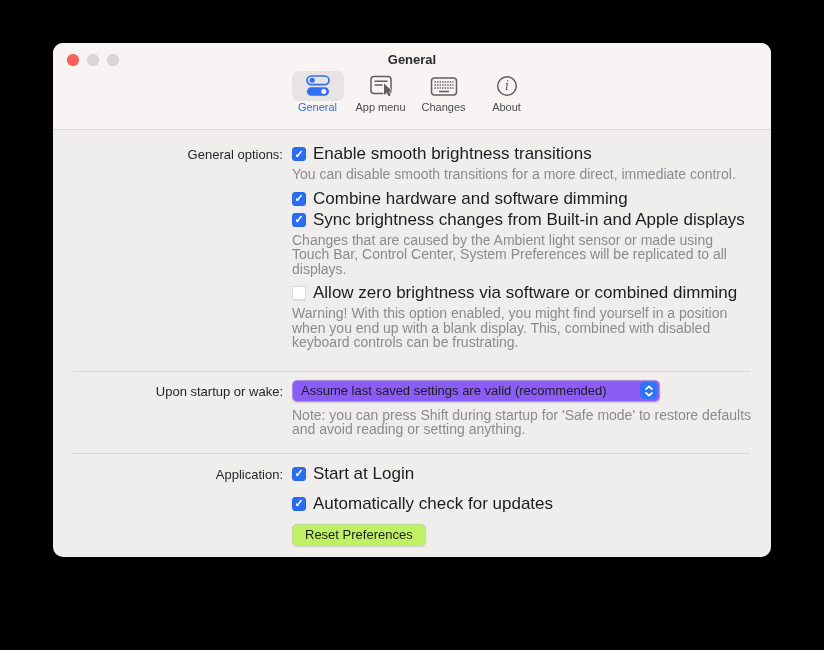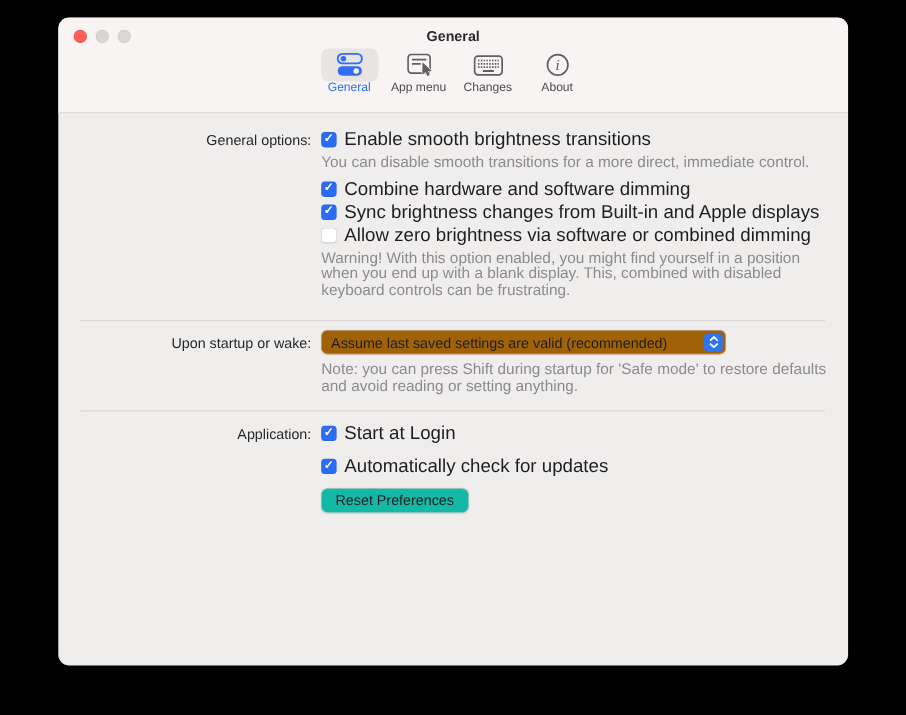--- a/index.html
+++ b/index.html
@@ -2,21 +2,21 @@
 <html><head>
 <meta charset="utf-8">
 <style>
   html,body{margin:0;padding:0;}
   body{
     width:824px;height:650px;background:#000;position:relative;overflow:hidden;
     font-family:"Liberation Sans", sans-serif;
     -webkit-font-smoothing:antialiased;
   }
   .window{
-    position:absolute;left:53px;top:16px;width:718px;height:589px;
+    position:absolute;left:53px;top:43px;width:718px;height:514px;
     border-radius:10px;overflow:hidden;background:#f0eeed;
     box-shadow:0 22px 55px rgba(0,0,0,.65), 0 0 0 1px rgba(0,0,0,.35);
   }
   
   .header{
     height:87px;background:#f7f4f3;border-bottom:1px solid #d8d5d4;
     position:relative;box-sizing:border-box;
   }
   .traffic{position:absolute;left:14px;top:11px;display:flex;gap:8px;}
   .tl{width:12px;height:12px;border-radius:50%;}
@@ -54,35 +54,35 @@
   .checkbox.checked .mark{display:block;}
   .cb-label{font-size:17px;color:#1d1d20;white-space:nowrap;text-align:right;}
   .help{
     font-size:14px;line-height:14.5px;color:#8b8a8d;max-width:462px;margin:0 0 9px 0;
   }
   .help.one{margin-bottom:9px;}
   .sep{border:none;border-top:1px solid #d9d6d5;margin:12px 21px 8px 20px;height:0;}
   .sep.s2{margin-top:7px;margin-bottom:12px;}
   
   .dropdown{
-    width:368px;height:22px;background:#a16207;border-radius:5.5px;box-sizing:border-box;
+    width:368px;height:22px;background:#8b5cf6;border-radius:5.5px;box-sizing:border-box;
     display:flex;align-items:center;padding:0 3px 0 9px;margin-bottom:6px;
     box-shadow:inset 0 0 0 .5px #c9c7c6, 0 .5px 1.5px rgba(0,0,0,.12);
   }
   .dd-value{font-size:13px;color:#1d1d20;flex:1;white-space:nowrap;overflow:hidden;}
   .dd-stepper{
     width:17px;height:17px;border-radius:4.5px;background:#2e74f6;flex:0 0 auto;
     display:flex;align-items:center;justify-content:center;
   }
   .note{margin-top:4px;}
   
   .app-row1{margin-bottom:14px;}
   .app-row2{margin-bottom:10px;}
   .reset-btn{
-    display:inline-block;background:#14b8a6;border:none;border-radius:5.5px;
+    display:inline-block;background:#bef264;border:none;border-radius:5.5px;
     font-family:"Liberation Sans", sans-serif;font-size:13px;color:#1d1d20;
     padding:3px 13px 4px 13px;margin-top:2px;
     box-shadow:inset 0 0 0 .5px #c9c7c6, 0 .5px 1.5px rgba(0,0,0,.12);
   }
 </style>
 </head>
 <body>
 
 <div class="window">
 
@@ -167,20 +167,21 @@
             </span>
           <span class="cb-label">Combine hardware and software dimming</span>
         </div>
 
         <div class="cb-row">
           <span class="checkbox checked">
               <span class="mark">✓</span>
             </span>
           <span class="cb-label">Sync brightness changes from Built-in and Apple displays</span>
         </div>
+        <div class="help">Changes that are caused by the Ambient light sensor or made using Touch Bar, Control Center, System Preferences will be replicated to all displays.</div>
 
         <div class="cb-row">
           <span class="checkbox"></span>
           <span class="cb-label">Allow zero brightness via software or combined dimming</span>
         </div>
         <div class="help">Warning! With this option enabled, you might find yourself in a position when you end up with a blank display. This, combined with disabled keyboard controls can be frustrating.</div>
 
       </div>
     </div>
 

